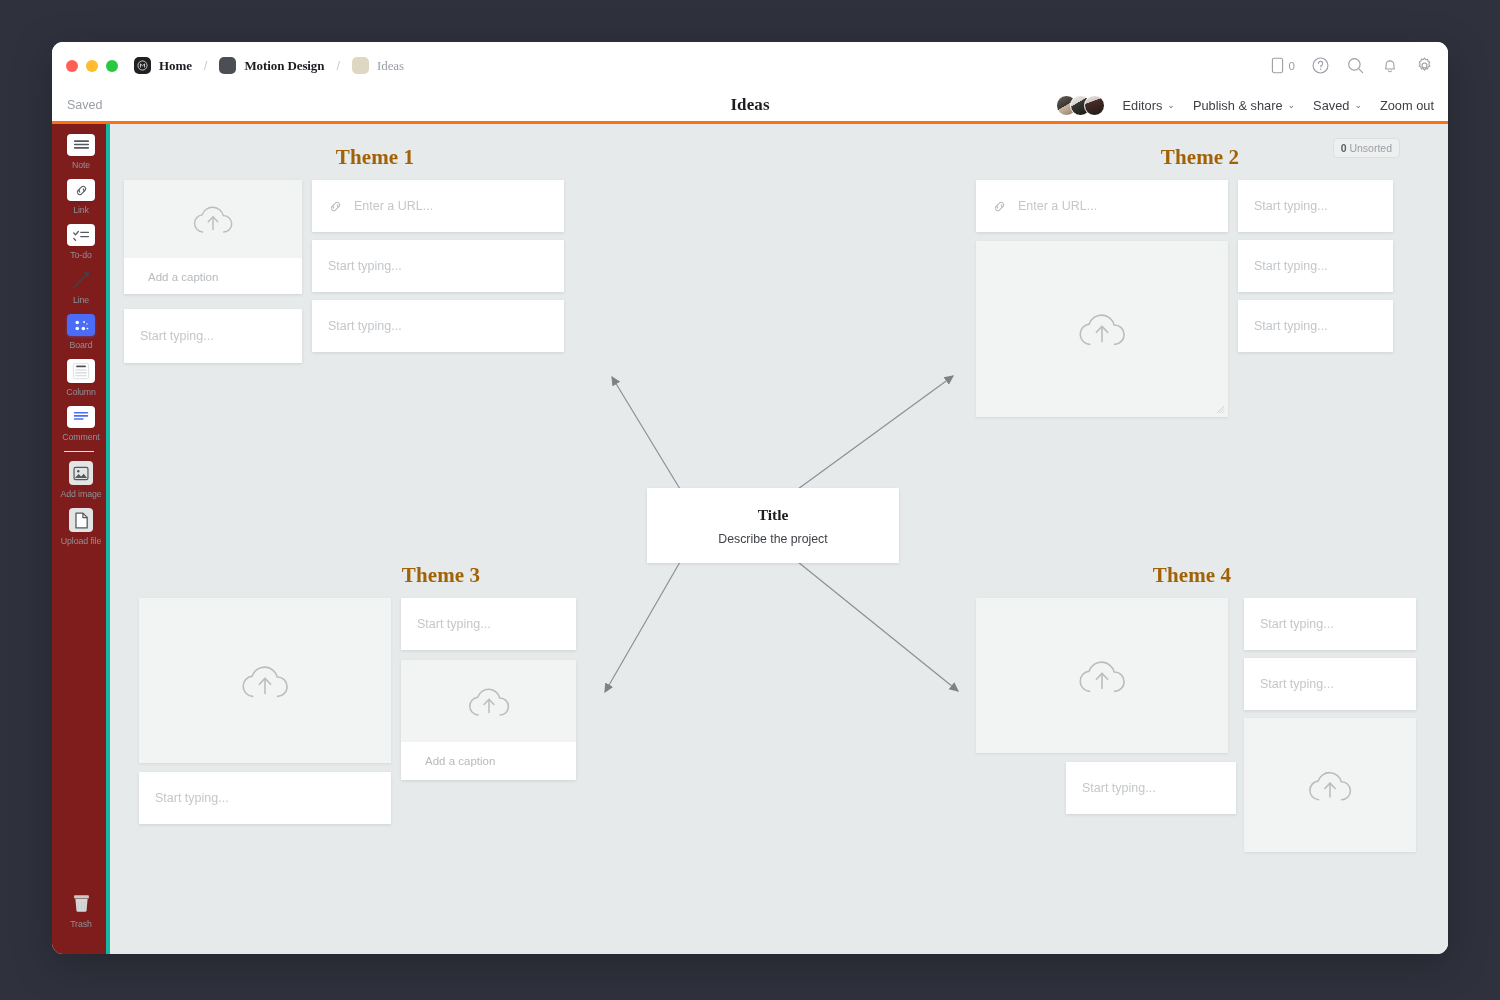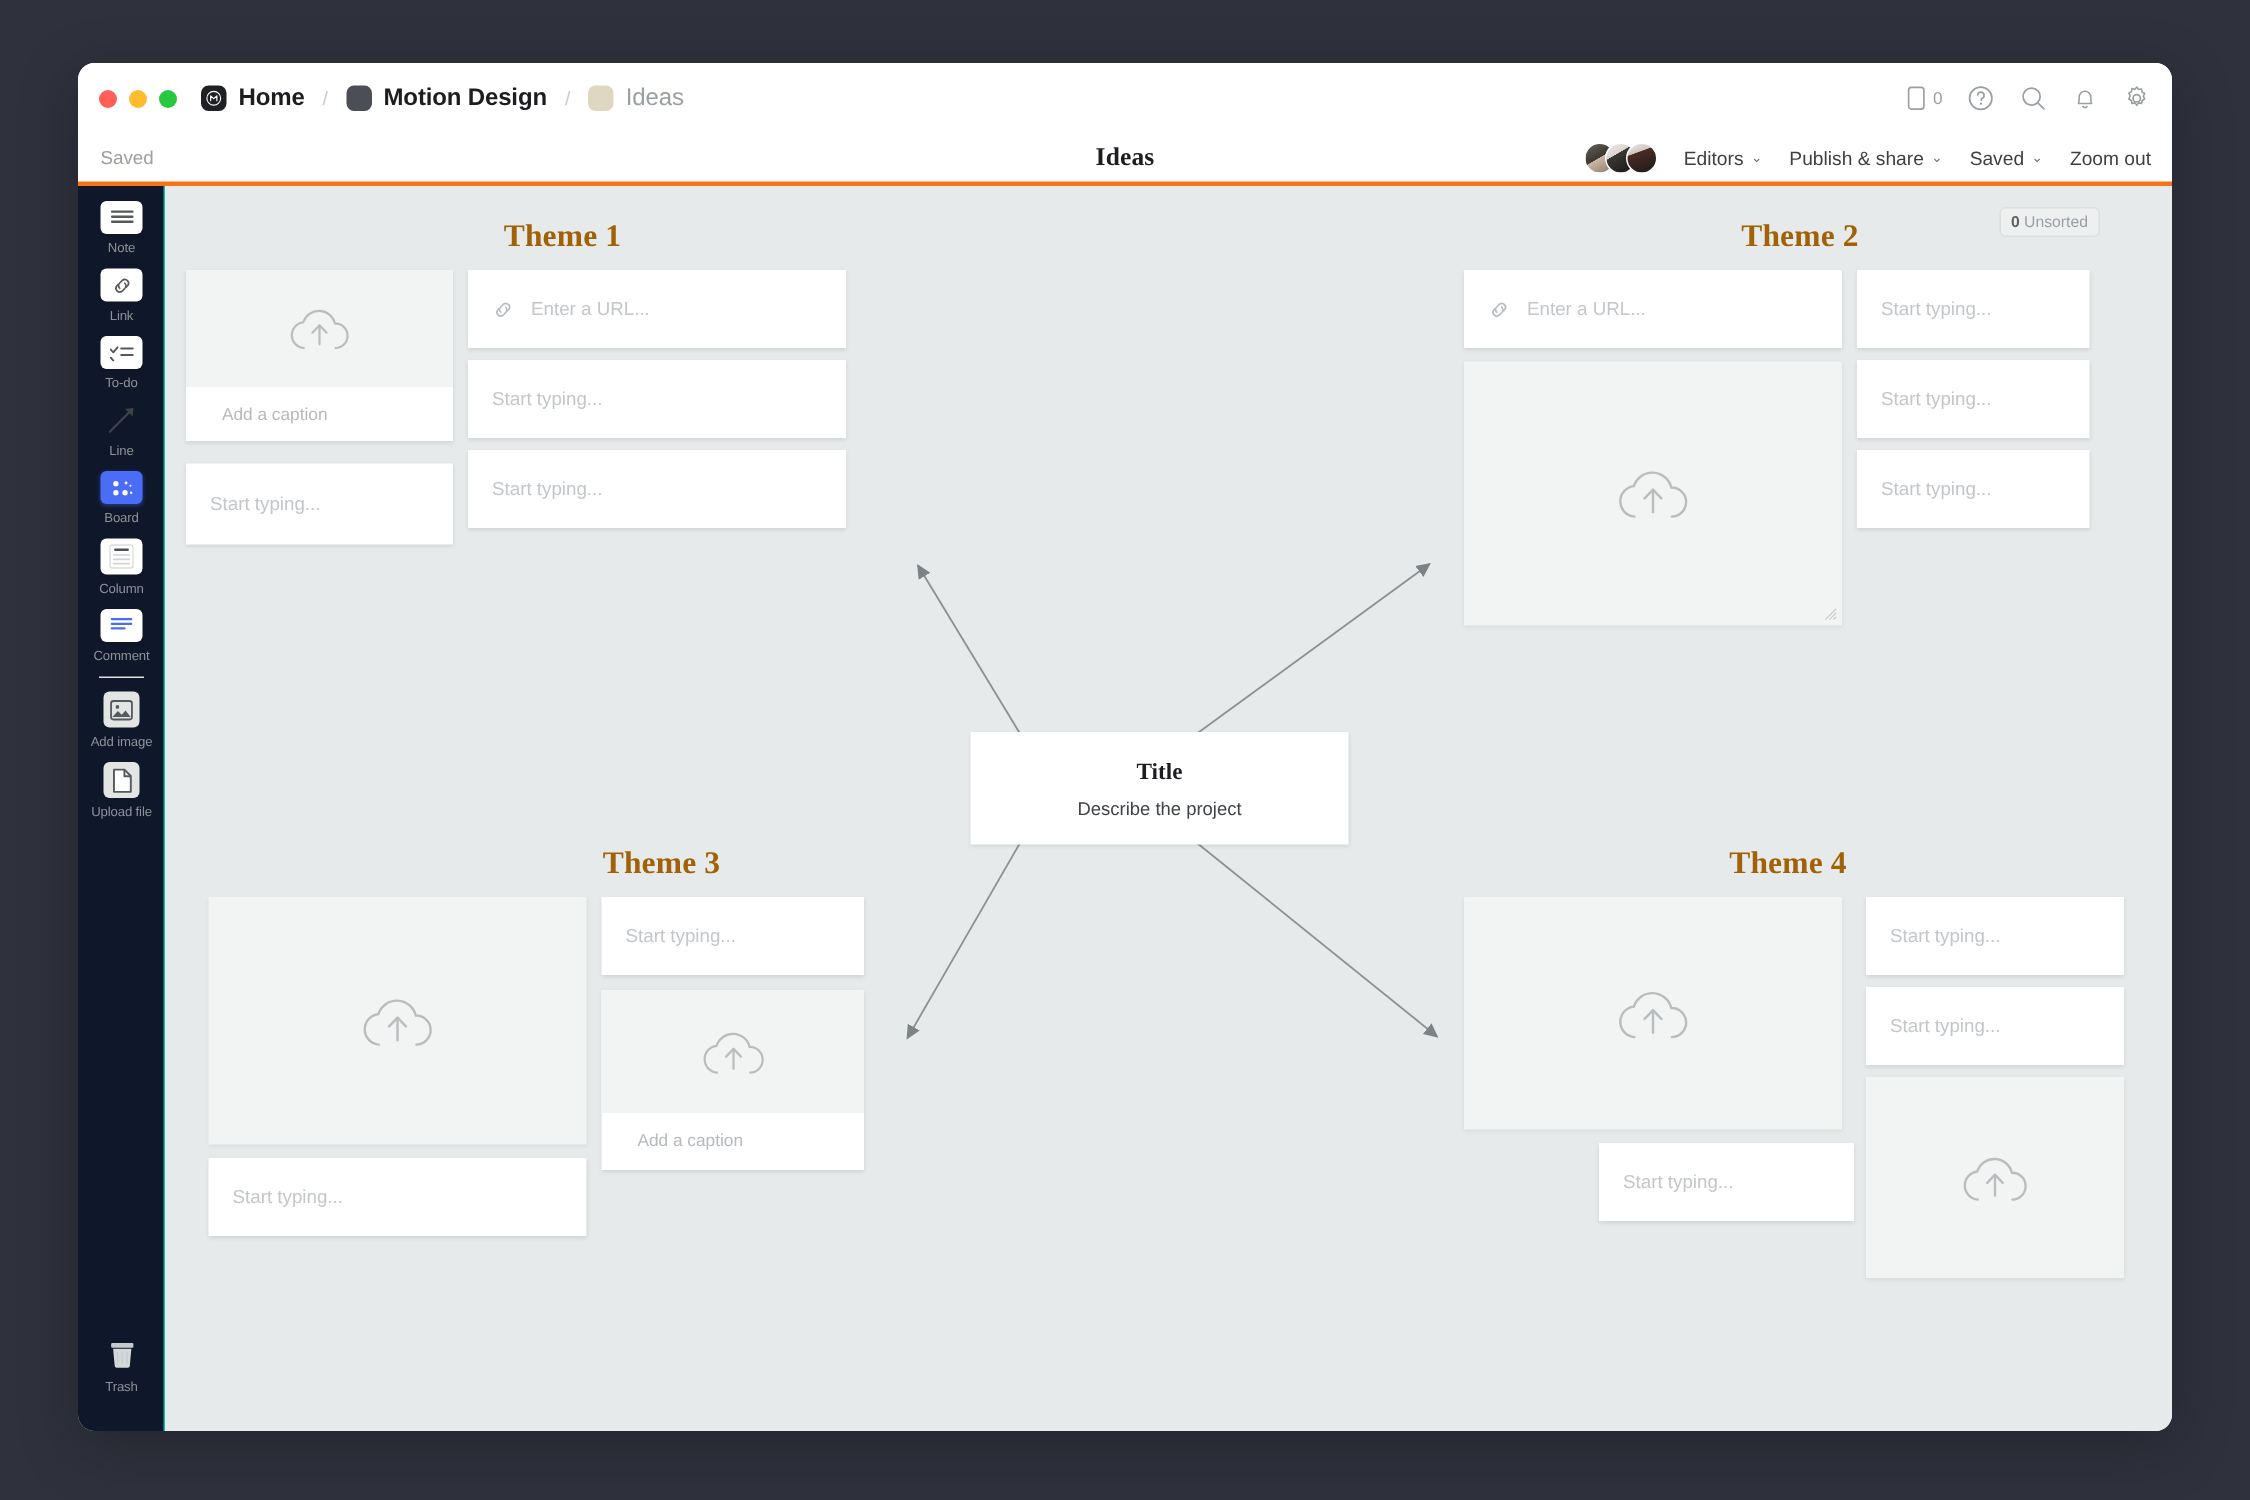--- a/index.html
+++ b/index.html
@@ -35,24 +35,25 @@
   }
   .traffic { display: flex; gap: 8px; align-items: center; margin-right: 16px; }
   .dot { width: 12px; height: 12px; border-radius: 50%; }
   .dot.red    { background: #ff5f57; }
   .dot.yellow { background: #febc2e; }
   .dot.green  { background: #28c840; }
 
   .crumbs { display: flex; align-items: center; gap: 0px; }
   .crumb { display: flex; align-items: center; gap: 8px; }
   .crumb-label {
-    font-size: 16px;
+    font-size: 13px;
     color: #1c1d21;
     font-weight: 700;
     letter-spacing: -0.1px;
+    font-family: Liberation Serif, serif;
   }
   .crumb-label.muted { color: #9a9ea5; font-weight: 400; }
   .crumb-sep { color: #c8ccd1; font-size: 13px; margin: 0 12px; }
 
   .logo-square {
     width: 17px; height: 17px; border-radius: 5px;
     background: #1f2024; display: flex; align-items: center;
     justify-content: center;
   }
   .folder-square { width: 17px; height: 17px; border-radius: 5px; }
@@ -104,22 +105,22 @@
     align-items: center; gap: 5px; white-space: nowrap;
   }
   .caret { font-size: 9px; color: #6b7077; }
 
   
   .body-wrap { display: flex; height: calc(912px - 47px - 35px); }
 
   
   .sidebar {
     width: 58px;
-    background: #0f172a;
-    border-right: 1px solid #14b8a6;
+    background: #7f1d1d;
+    border-right: 4px solid #14b8a6;
     position: relative;
     padding-top: 10px;
     flex: 0 0 58px;
   }
   .tool {
     width: 58px; display: flex; flex-direction: column;
     align-items: center; margin-bottom: 9px; cursor: pointer;
   }
   .tool-box {
     width: 28px; height: 22px; border-radius: 4px;

